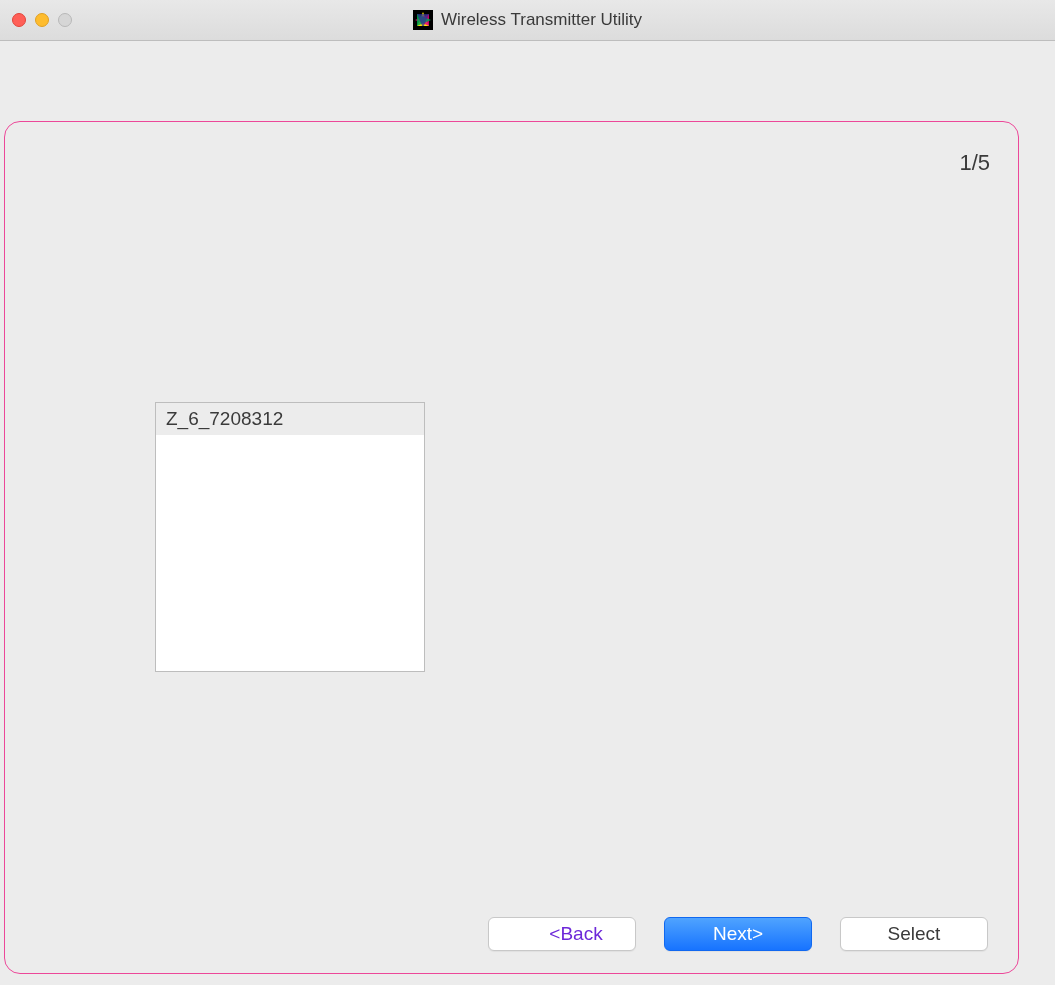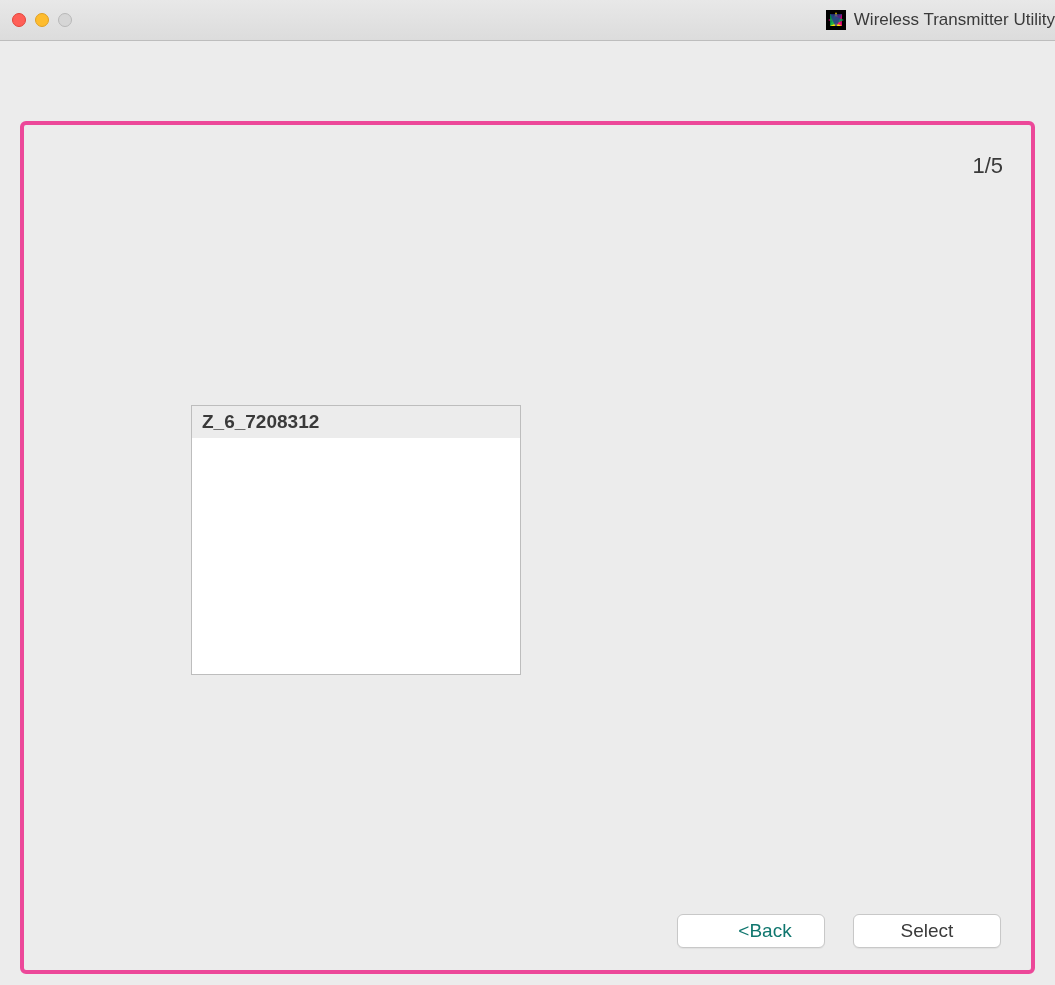--- a/index.html
+++ b/index.html
@@ -34,73 +34,72 @@
       border-radius: 50%;
     }
     .tl-close { background: #ff5f57; border: 0.5px solid #e1443a; }
     .tl-min { background: #febc2e; border: 0.5px solid #e0a023; }
     .tl-max { background: #d6d6d6; border: 0.5px solid #b8b8b8; }
     .title-center {
       position: absolute;
       left: 0;
       right: 0;
       display: flex;
-      justify-content: flex-end;
+      justify-content: center;
       align-items: center;
       gap: 8px;
       pointer-events: none;
     }
     .title-text {
       font-size: 17px;
       color: #3a3a3a;
       font-weight: 400;
     }
     .app-icon {
       width: 20px;
       height: 20px;
     }
     .app-icon svg {
       display: block;
     }
     .content-wrapper {
       padding: 80px 0 0 0;
     }
     .panel {
-      margin: 0 20px;
+      margin: 0 4px;
       width: 1015px;
       height: 853px;
       background: #ececec;
-      border: 4px solid #ec4899;
-      border-radius: 6px;
+      border: 1px solid #ec4899;
+      border-radius: 16px;
       position: relative;
       padding: 30px;
     }
     .step-counter {
       position: absolute;
       top: 28px;
       right: 28px;
       font-size: 22px;
       color: #3a3a3a;
     }
     .instruction {
       position: absolute;
       top: 68px;
       left: 150px;
       font-size: 22px;
       color: #3a3a3a;
     }
     .listbox {
       position: absolute;
       top: 280px;
-      left: 167px;
-      width: 330px;
+      left: 150px;
+      width: 270px;
       height: 270px;
       background: #ffffff;
       border: 1px solid #bdbdbd;
-      font-weight: bold;
     }
     .list-item {
       height: 32px;
       line-height: 32px;
       padding: 0 10px;
       font-size: 19px;
       color: #3a3a3a;
       cursor: default;
     }
     .list-item.selected {
@@ -122,21 +121,21 @@
       border: 1px solid #c8c8c8;
       background: #ffffff;
       color: #3a3a3a;
       cursor: pointer;
       display: flex;
       align-items: center;
       justify-content: center;
       box-shadow: 0 1px 1px rgba(0,0,0,0.05);
     }
     .btn.disabled {
-      color: #0f766e;
+      color: #6d28d9;
       cursor: default;
       padding-left: 28px;
     }
     .btn.primary {
       background: linear-gradient(to bottom, #4fa3ff, #1773ff);
       border: 1px solid #1068f0;
       color: #ffffff;
     }
   </style>
 </head>
@@ -168,17 +167,18 @@
 
     <div class="step-counter">1/5</div>
 
 
     <div class="listbox">
       <div class="list-item selected">Z_6_7208312</div>
     </div>
 
     <div class="button-row">
       <button class="btn disabled">&lt;Back</button>
+      <button class="btn primary">Next&gt;</button>
       <button class="btn">Select</button>
     </div>
 
   </div>
 </div>
 
 </body></html>

